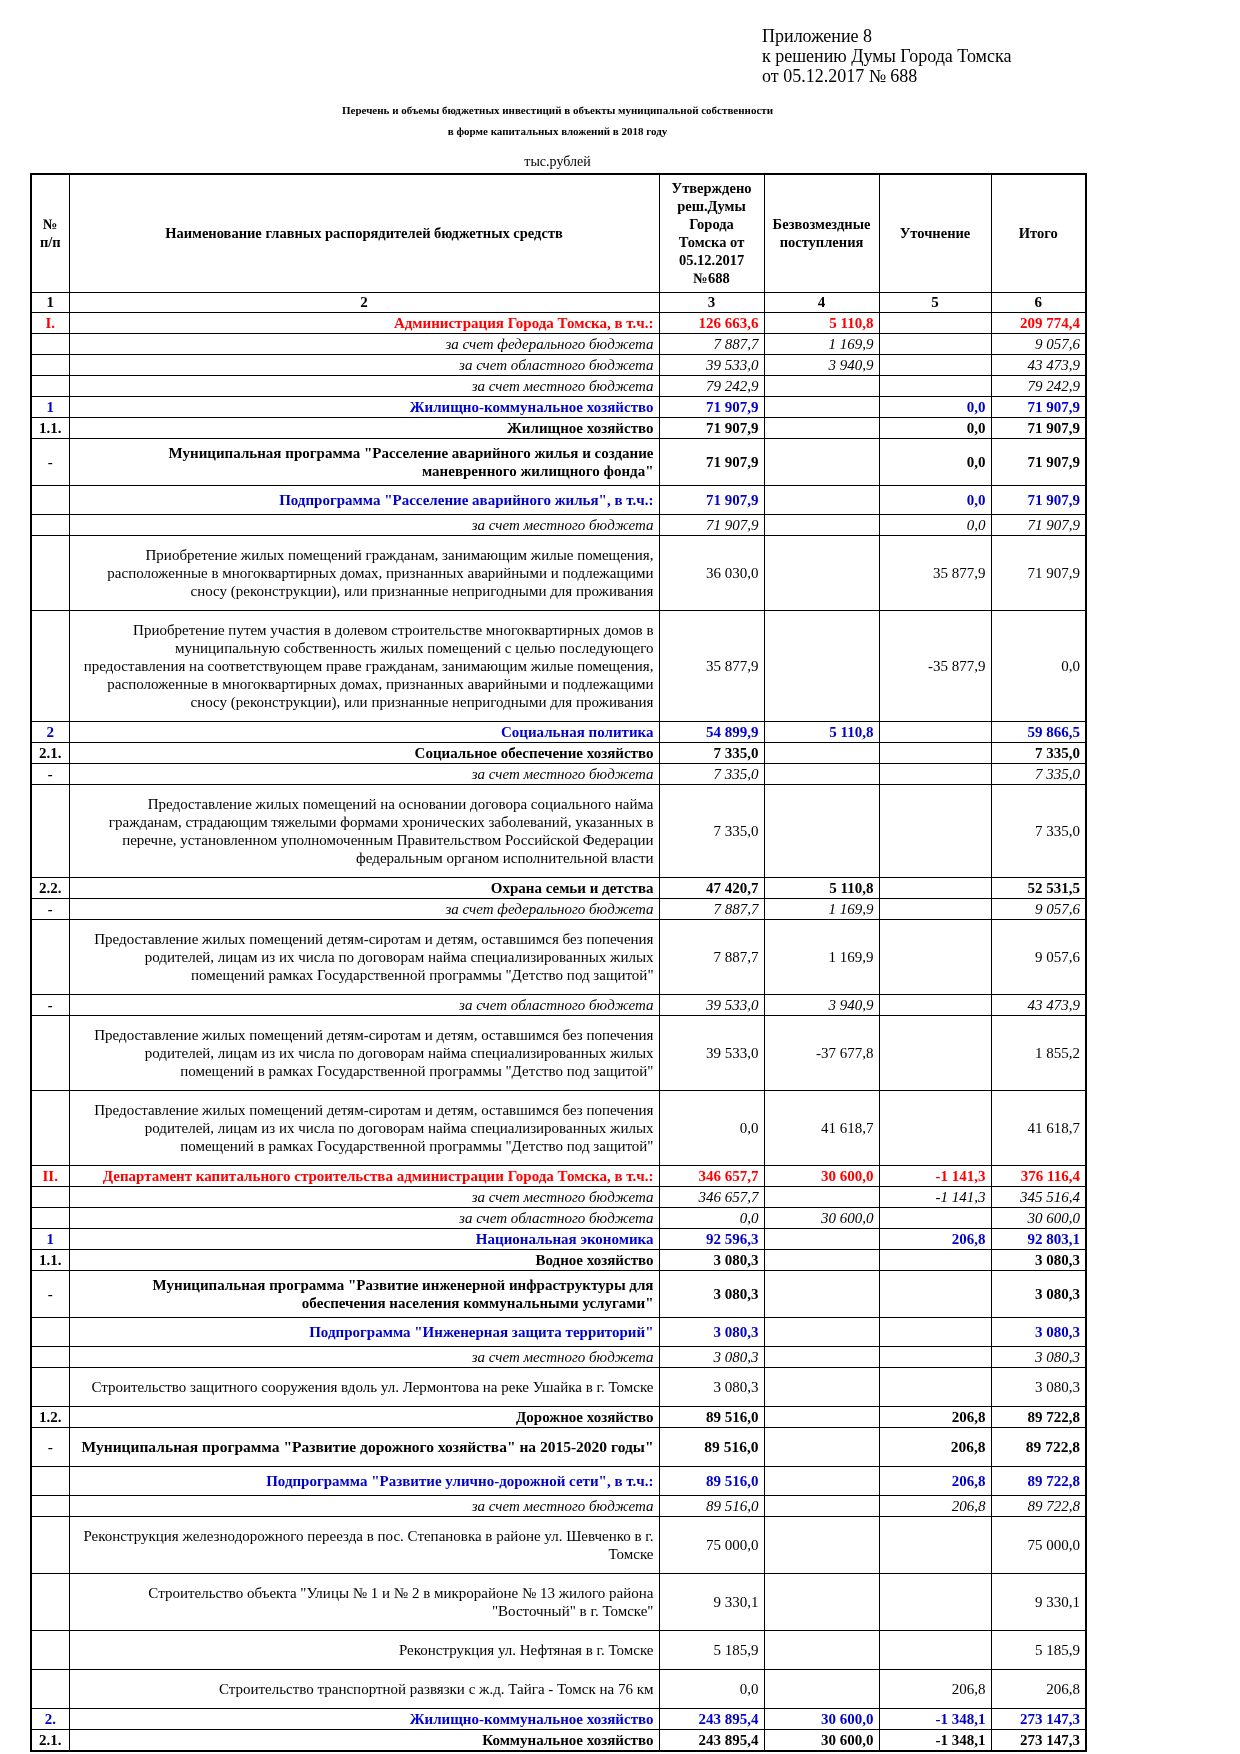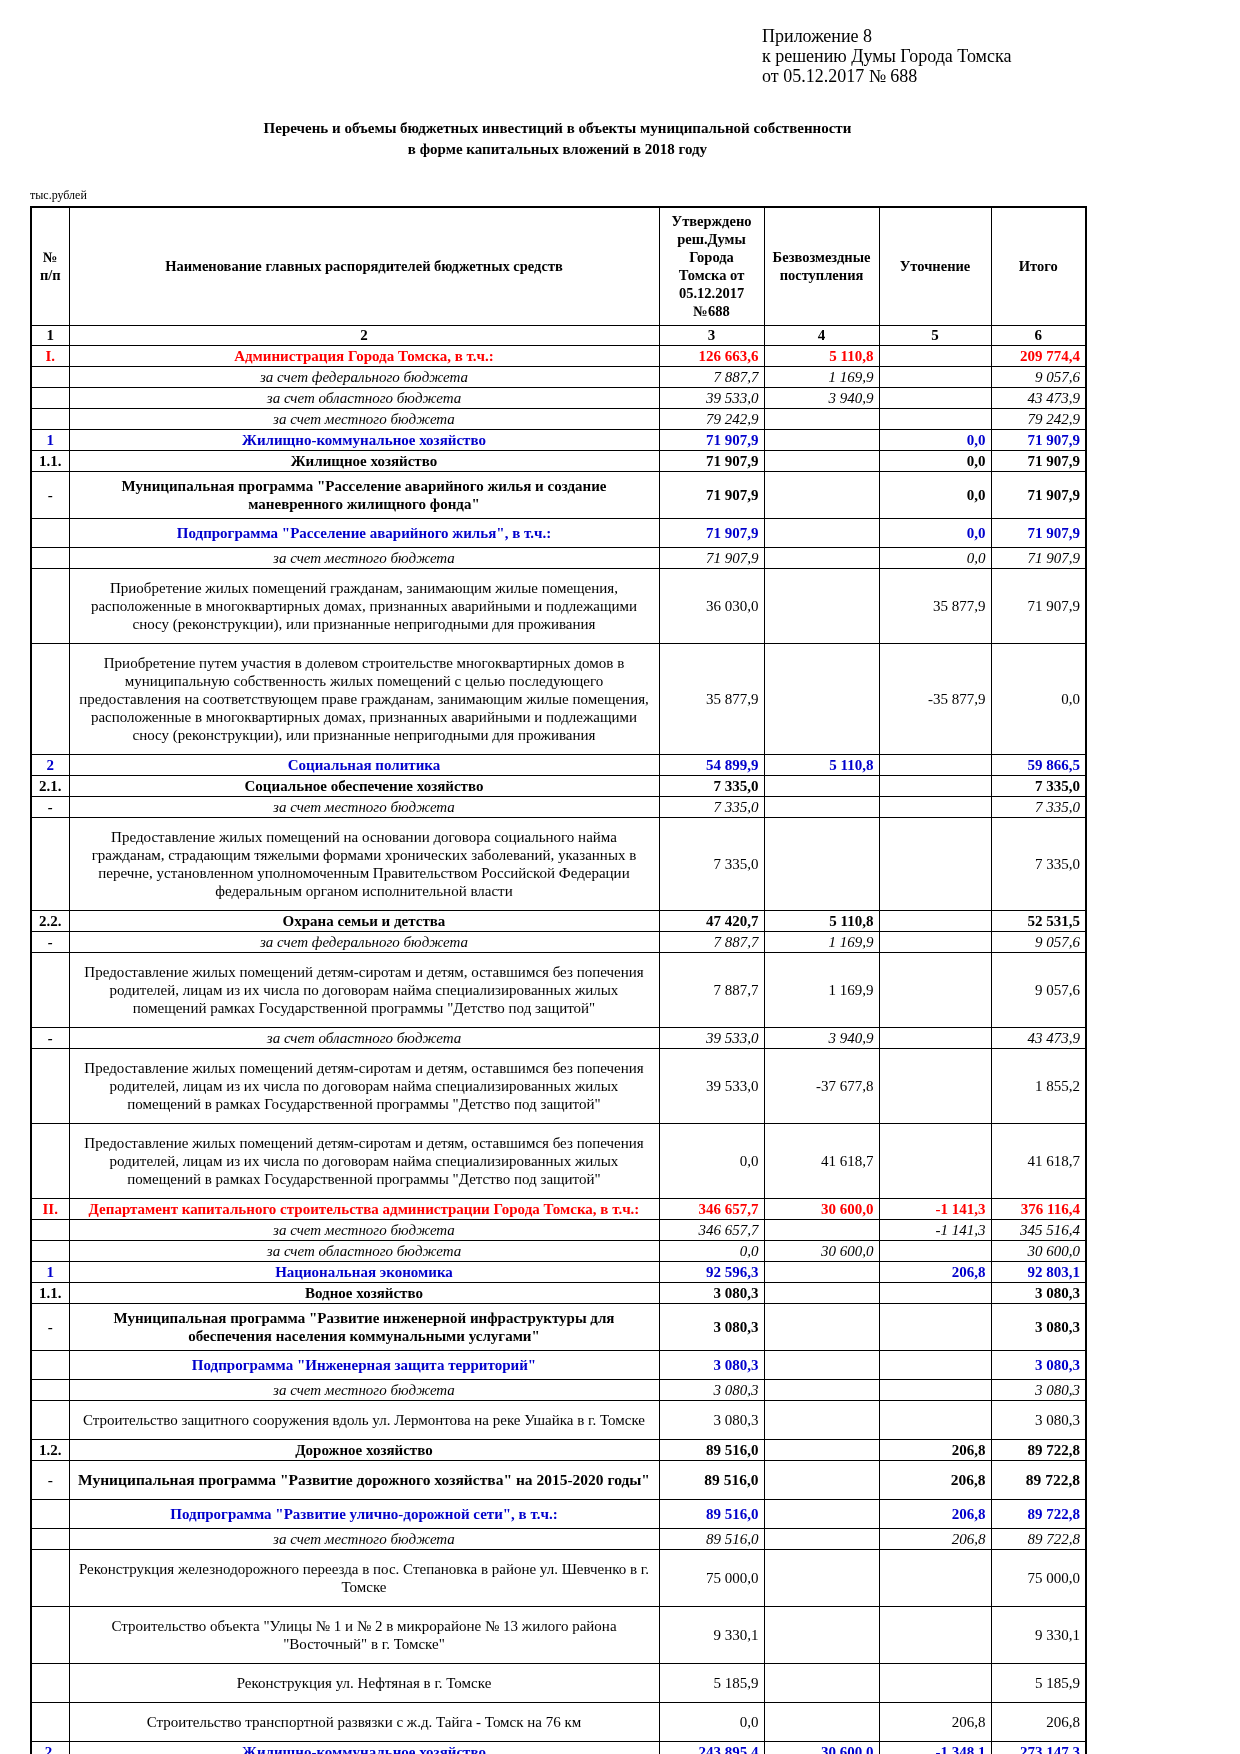--- a/index.html
+++ b/index.html
@@ -5,41 +5,41 @@
   * { margin:0; padding:0; box-sizing:border-box; }
   html,body { background:#fff; }
   body {
     width:1240px; height:1754px; overflow:hidden;
     font-family:"Liberation Serif", serif; color:#000;
   }
   .content { width:1055px; margin:26px 0 0 30px; }
 
   .appendix { margin-left:732px; font-size:18px; line-height:20px; }
 
-  .title { margin-top:32px; text-align:center; font-weight:bold; font-size:15px; line-height:21px; }
-
-  .units { text-align:left; font-size:12px; margin-top:28px; margin-bottom:3px; }
+  .title { margin-top:14px; text-align:center; font-weight:bold; font-size:11px; line-height:21px; }
+
+  .units { text-align:center; font-size:14px; margin-top:12px; margin-bottom:3px; }
 
   table.budget-table {
     border-collapse:collapse; table-layout:fixed; width:1055px;
     font-size:15px; border:2px solid #000;
   }
   th, td { border:1px solid #000; vertical-align:middle; }
 
   thead th {
     font-weight:bold; text-align:center; padding:2px 7px;
     font-size:14.5px; line-height:18px;
   }
   tr.header-row th { height:118px; }
   tr.colnum-row td { text-align:center; font-weight:bold; height:20px; padding:0 2px; line-height:18px; }
 
   tbody td { padding:1px 5px; line-height:18px; height:21px; }
 
   .col-num  { text-align:center; font-weight:bold; padding-left:1px; padding-right:1px; }
-  .col-name { text-align:center; }
+  .col-name { text-align:right; }
   .col-c3, .col-c4, .col-c5, .col-c6 { text-align:right; padding-right:5px; }
 
   
   .row-grbs        { color:#ff0000; font-weight:bold; }
   .row-section     { color:#0000cc; font-weight:bold; }
   .row-subprogram  { color:#0000cc; font-weight:bold; }
   .row-subsection  { font-weight:bold; }
   .row-program     { font-weight:bold; }
   .row-program-lg  { font-weight:bold; font-size:15.5px; }
   .row-source      { font-style:italic; }

